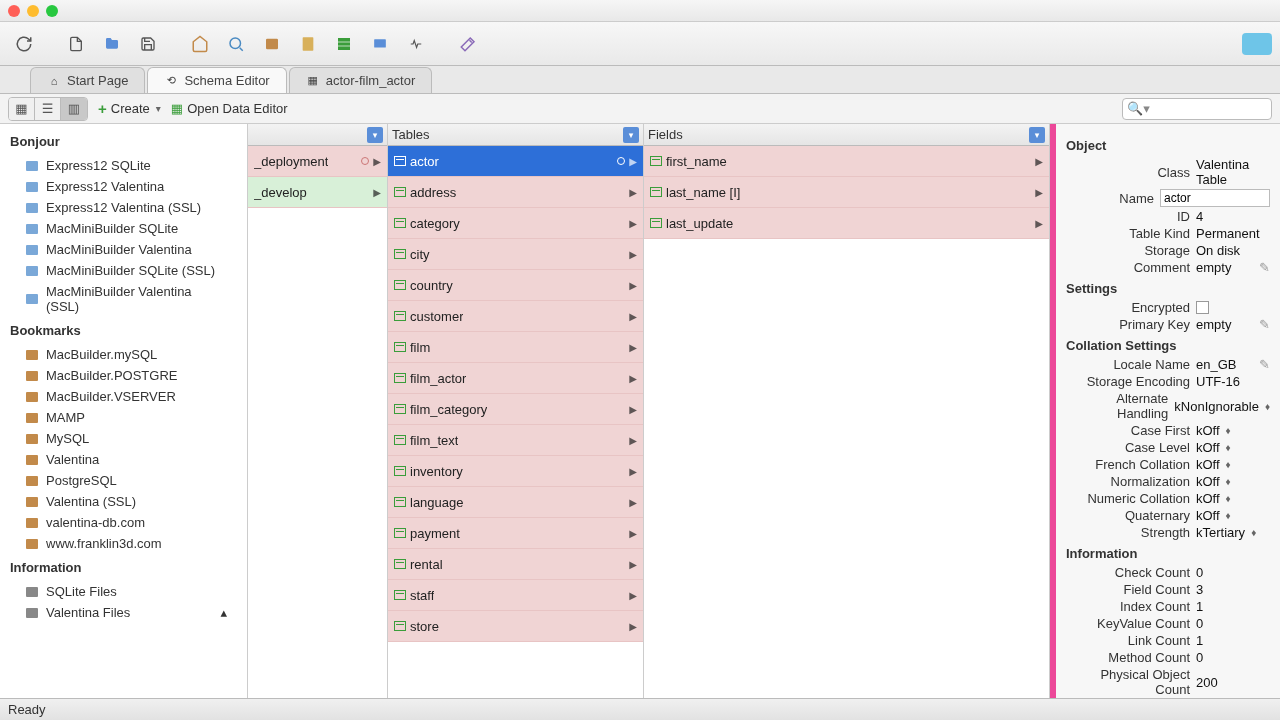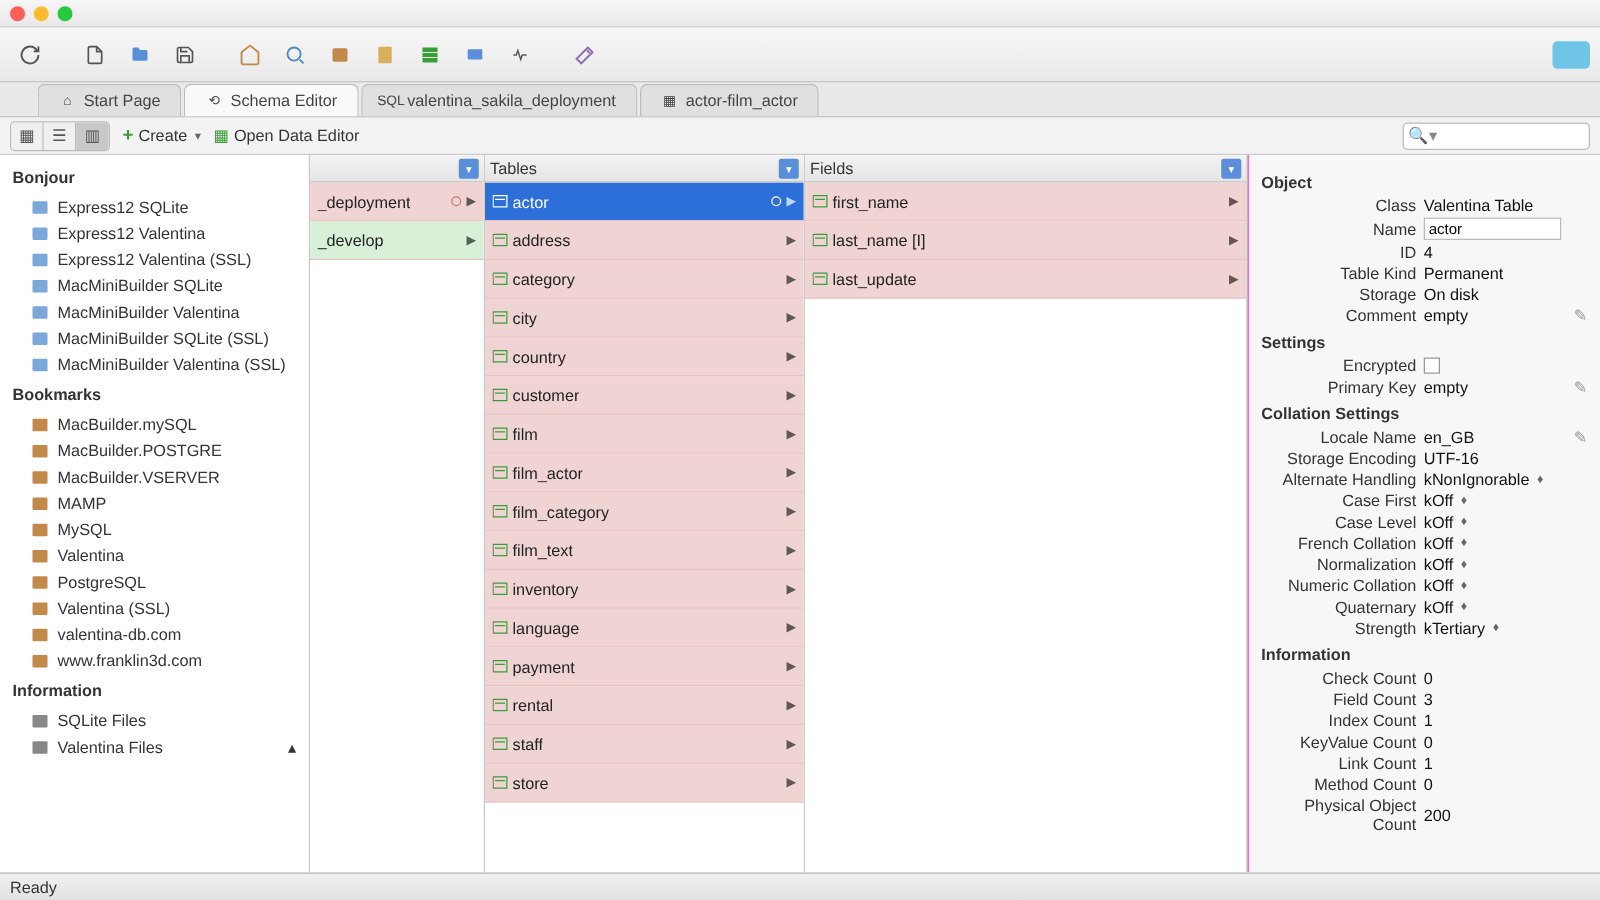--- a/index.html
+++ b/index.html
@@ -27,42 +27,42 @@
 .viewbtn.active{background:#c8c8c8;}
 .createbtn{display:flex;align-items:center;gap:4px;color:#333;}
 .greenplus{color:#3a9d3a;font-weight:bold;font-size:15px;}
 .openbtn{display:flex;align-items:center;gap:4px;color:#333;}
 .searchbox{margin-left:auto; width:150px; height:22px; border:1px solid #bbb; border-radius:4px; background:#fff; display:flex; align-items:center; padding:0 4px; color:#888;}
 
 .main{flex:1; display:flex; overflow:hidden;}
 
 .sidebar{width:248px; background:#fff; border-right:1px solid #ccc; overflow-y:auto; padding:4px 0;}
 .shead{padding:6px 10px; font-weight:bold; color:#333; font-size:13px;}
-.sitem{padding:3px 10px 3px 24px; display:flex; align-items:center; gap:6px; color:#333; cursor:default;}
+.sitem{padding:3px 20px 3px 24px; display:flex; align-items:center; gap:6px; color:#333; cursor:default;}
 .sitem .sicon{width:16px;height:14px;display:inline-flex;align-items:center;justify-content:center;}
 .sitem.expand{justify-content:space-between;}
 
 .browser{flex:1; display:flex; background:#fff;}
 .col{display:flex;flex-direction:column; border-right:1px solid #ccc;}
 .col1{width:140px;} .col2{width:256px;} .col3{flex:1;}
 .colhead{height:22px; background:linear-gradient(#f3f3f3,#e5e5e5); border-bottom:1px solid #bbb; display:flex; align-items:center; justify-content:space-between; padding:0 4px; font-size:12px; color:#333;}
 .dropbtn{width:16px;height:16px;background:#5a8ed8;border-radius:2px;display:flex;align-items:center;justify-content:center;color:#fff;font-size:9px;}
 .collist{flex:1; overflow:auto;}
 .row{height:18px; display:flex; align-items:center; padding:15px 6px; gap:4px; font-size:12px; color:#222; background:#f0d4d4; border-bottom:1px solid #e8c4c4; justify-content:space-between;}
 .row .rleft{display:flex;align-items:center;gap:4px;overflow:hidden;white-space:nowrap;}
 .row.sel{background:#2d6fd8; color:#fff;}
 .row.hov{background:#d8f0d8 !important;}
 .row .ticon2{width:12px;height:10px;border:1px solid currentColor;display:inline-block;position:relative;}
 .row .ticon2::before{content:"";position:absolute;top:2px;left:1px;right:1px;height:1px;background:currentColor;}
 .row .ticon2.green{color:#3a9d3a;}
 .row .arrow{color:inherit;opacity:0.7;font-size:10px;}
 .row .circ{width:8px;height:8px;border-radius:50%;border:1px solid #c77;display:inline-block;}
 .row.sel .circ{border-color:#fff;}
 
-.inspector{width:282px; background:#f7f7f7; border-left:1px solid #ec4899; padding:8px 10px; overflow-y:auto;}
+.inspector{width:230px; background:#f7f7f7; border-left:6px solid #ec4899; padding:8px 10px; overflow-y:auto;}
 .ihead{font-weight:bold; color:#333; margin:6px 0 4px;}
 .irow{display:flex; align-items:center; margin:2px 0; font-size:12px;}
 .ilabel{width:130px; text-align:right; color:#333; padding-right:6px;}
 .ival{flex:1; color:#111; display:flex; align-items:center; gap:4px;}
 .ival input{border:1px solid #bbb; padding:1px 3px; font-size:12px; width:110px;}
 .pencil{color:#999; cursor:pointer;}
 .chev{color:#666;font-size:10px;margin-left:2px;}
 .chk{width:13px;height:13px;border:1px solid #999;background:#fff;}
 
 .status{height:22px;background:linear-gradient(#f0f0f0,#e2e2e2);border-top:1px solid #bbb;display:flex;align-items:center;padding:0 8px;font-size:12px;color:#333;}
@@ -154,24 +154,20 @@
 </div>
 
 <div class="tabs" id="tabs">
     <div class="tab">
       <span class="ticon">⌂</span>
       <span>Start Page</span>
     </div>
     <div class="tab active">
       <span class="ticon">⟲</span>
       <span>Schema Editor</span>
-    </div>
-    <div class="tab">
-      <span class="ticon">SQL</span>
-      <span>valentina_sakila_deployment</span>
     </div>
     <div class="tab">
       <span class="ticon">▦</span>
       <span>actor-film_actor</span>
     </div>
   </div>
 
 <div class="subbar">
   <div class="viewbtns">
     <div class="viewbtn">▦</div>
@@ -231,21 +227,21 @@
           </span>MacMiniBuilder Valentina</span>
       </div>
       <div class="sitem">
         <span style="display:flex;align-items:center;gap:6px"><span class="sicon">
             <svg width="14" height="12">
               <rect x="1" y="1" width="12" height="10" fill="#7aa8d8" rx="1"></rect>
             </svg>
           </span>MacMiniBuilder SQLite (SSL)</span>
       </div>
       <div class="sitem">
-        <span style="display:flex;align-items:flex-end;gap:6px"><span class="sicon">
+        <span style="display:flex;align-items:center;gap:6px"><span class="sicon">
             <svg width="14" height="12">
               <rect x="1" y="1" width="12" height="10" fill="#7aa8d8" rx="1"></rect>
             </svg>
           </span>MacMiniBuilder Valentina (SSL)</span>
       </div>
       <div class="shead">Bookmarks</div>
       <div class="sitem">
         <span style="display:flex;align-items:center;gap:6px"><span class="sicon">
             <svg width="14" height="12">
               <rect x="1" y="1" width="12" height="10" fill="#c28a4a" rx="1"></rect>

